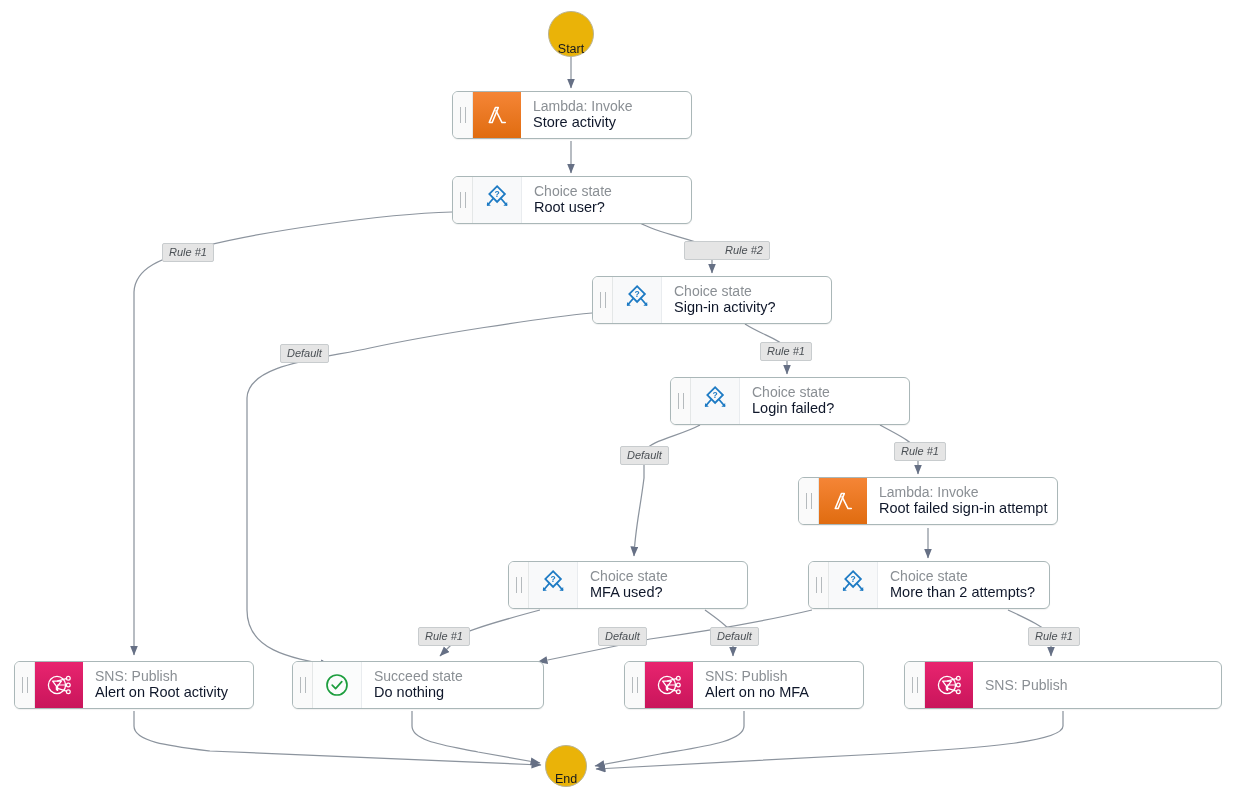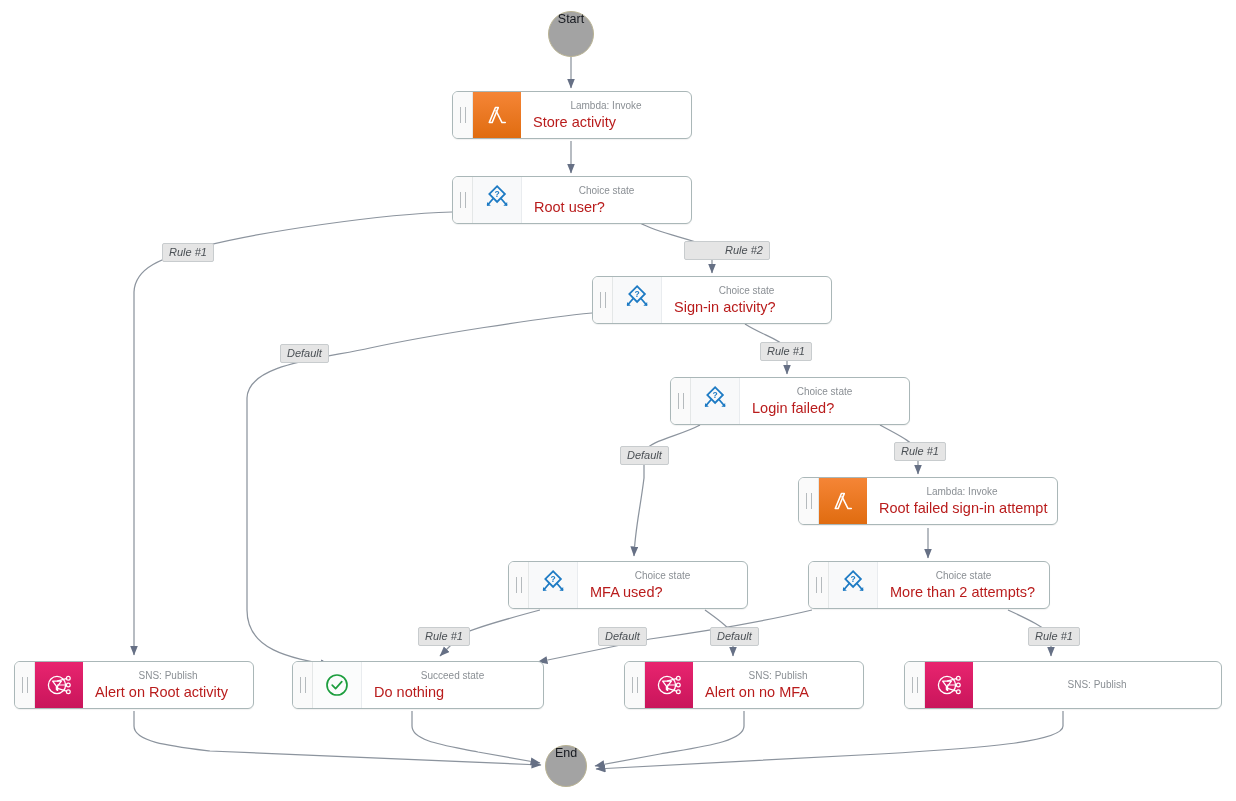--- a/index.html
+++ b/index.html
@@ -21,24 +21,24 @@
     width: 1236px;
     height: 801px;
     pointer-events: none;
   }
   
   .terminal {
     position: absolute;
     width: 46px;
     height: 46px;
     border-radius: 50%;
-    background: #a3a3a3;
+    background: #eab308;
     border: 1px solid #b9b393;
     display: flex;
-    align-items: flex-start;
+    align-items: flex-end;
     justify-content: center;
     font-size: 12.5px;
     color: #16191f;
     box-sizing: border-box;
     z-index: 3;
   }
   .terminal.small { width: 42px; height: 42px; font-size: 12.5px; }
 
   
   .node {
@@ -93,29 +93,28 @@
   }
   .node .labels {
     flex: 1 1 auto;
     display: flex;
     flex-direction: column;
     justify-content: center;
     padding: 0 12px;
     min-width: 0;
   }
   .node .kind {
-    font-size: 10px;
+    font-size: 14px;
     color: #8a8f94;
     line-height: 14px;
     white-space: nowrap;
-    text-align: center;
   }
   .node .title {
     font-size: 14.5px;
-    color: #b91c1c;
+    color: #0f172a;
     line-height: 19px;
     white-space: nowrap;
   }
 
   
   .edge-label {
     position: absolute;
     background: #e5e5e5;
     border: 1px solid #c8ccce;
     border-radius: 2px;

